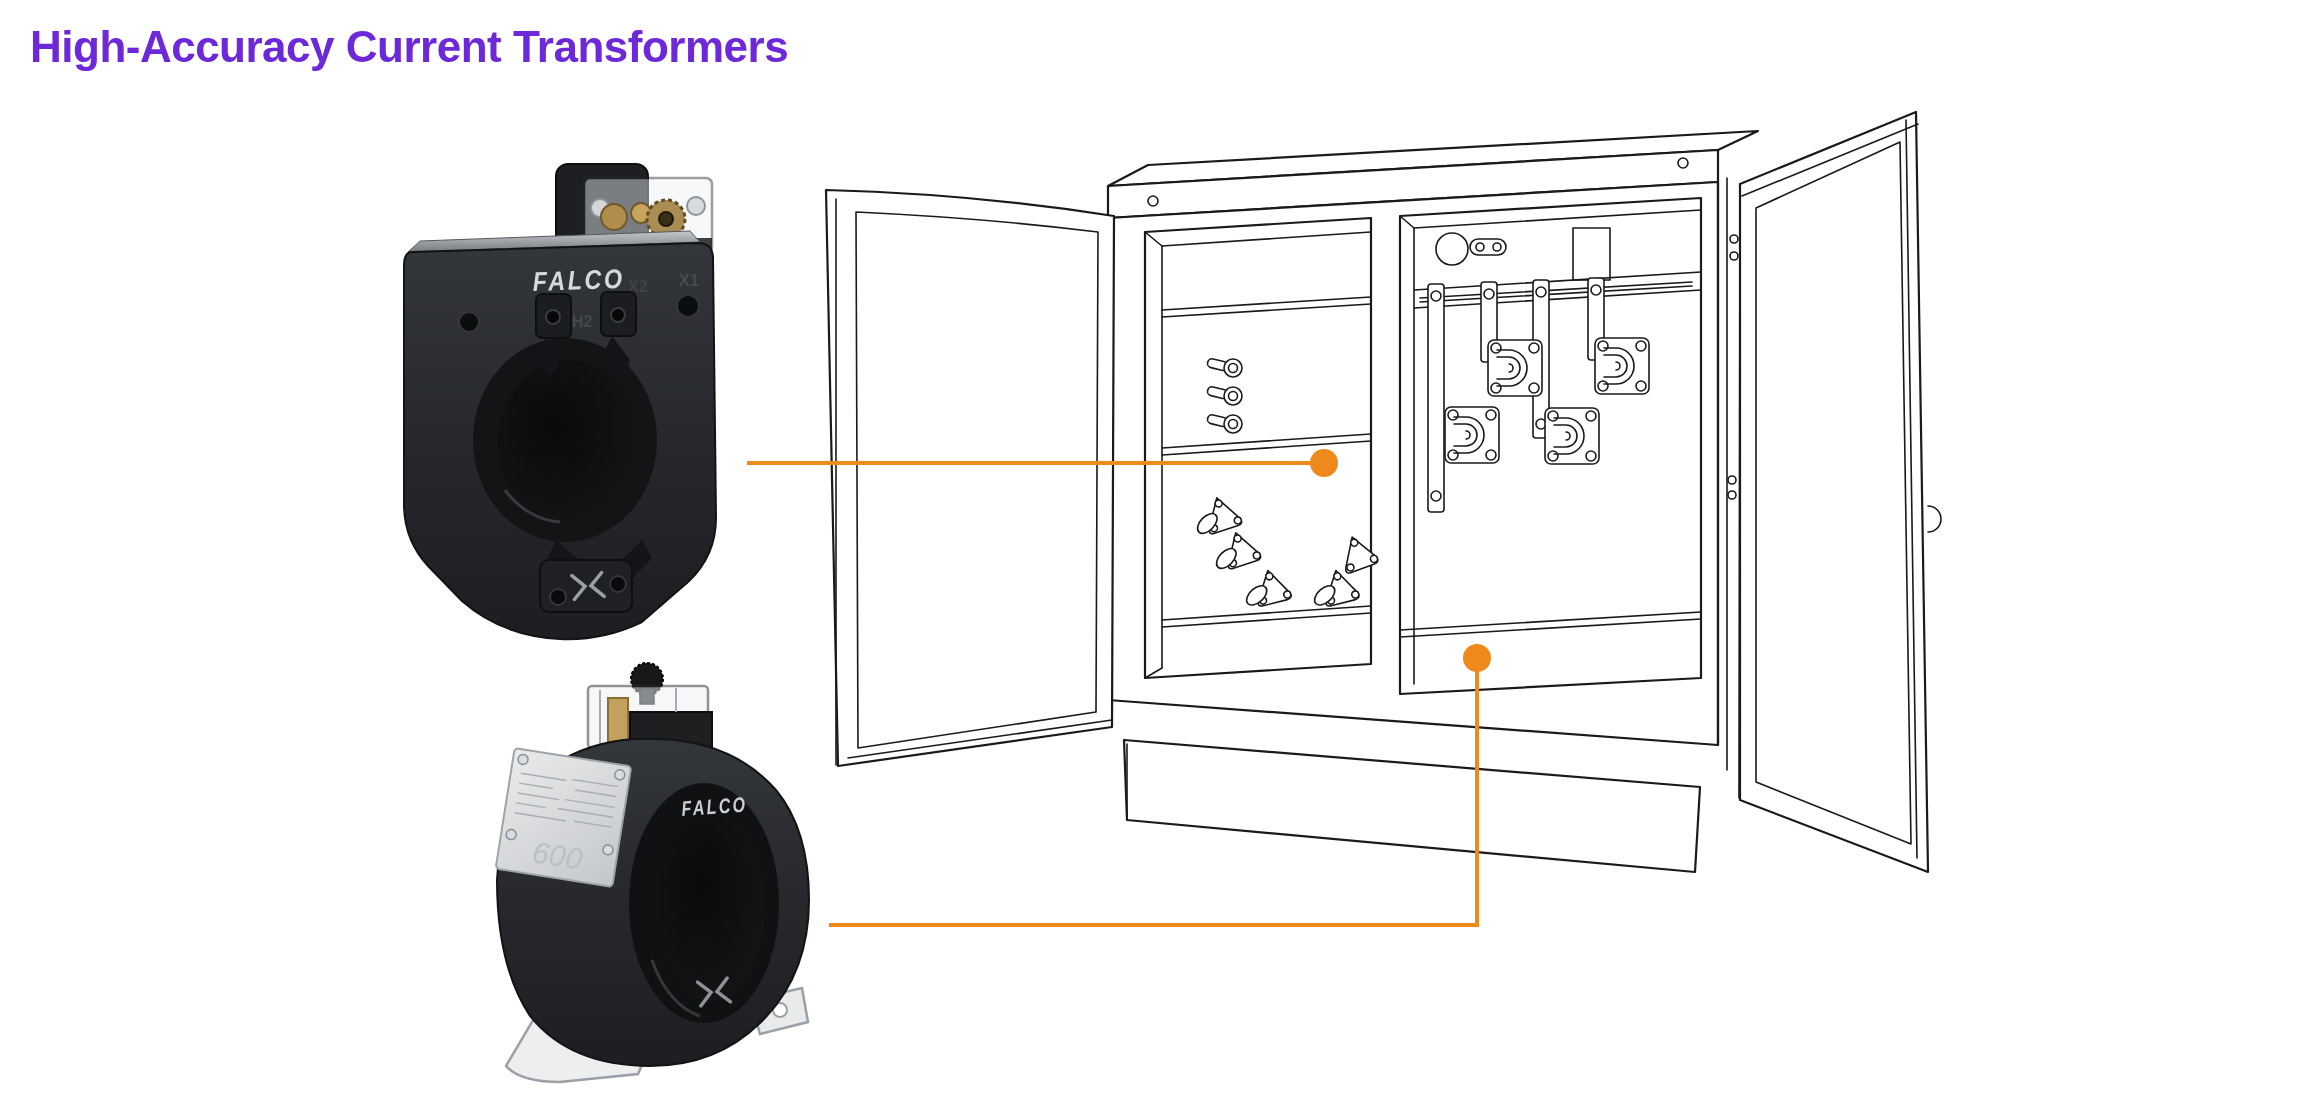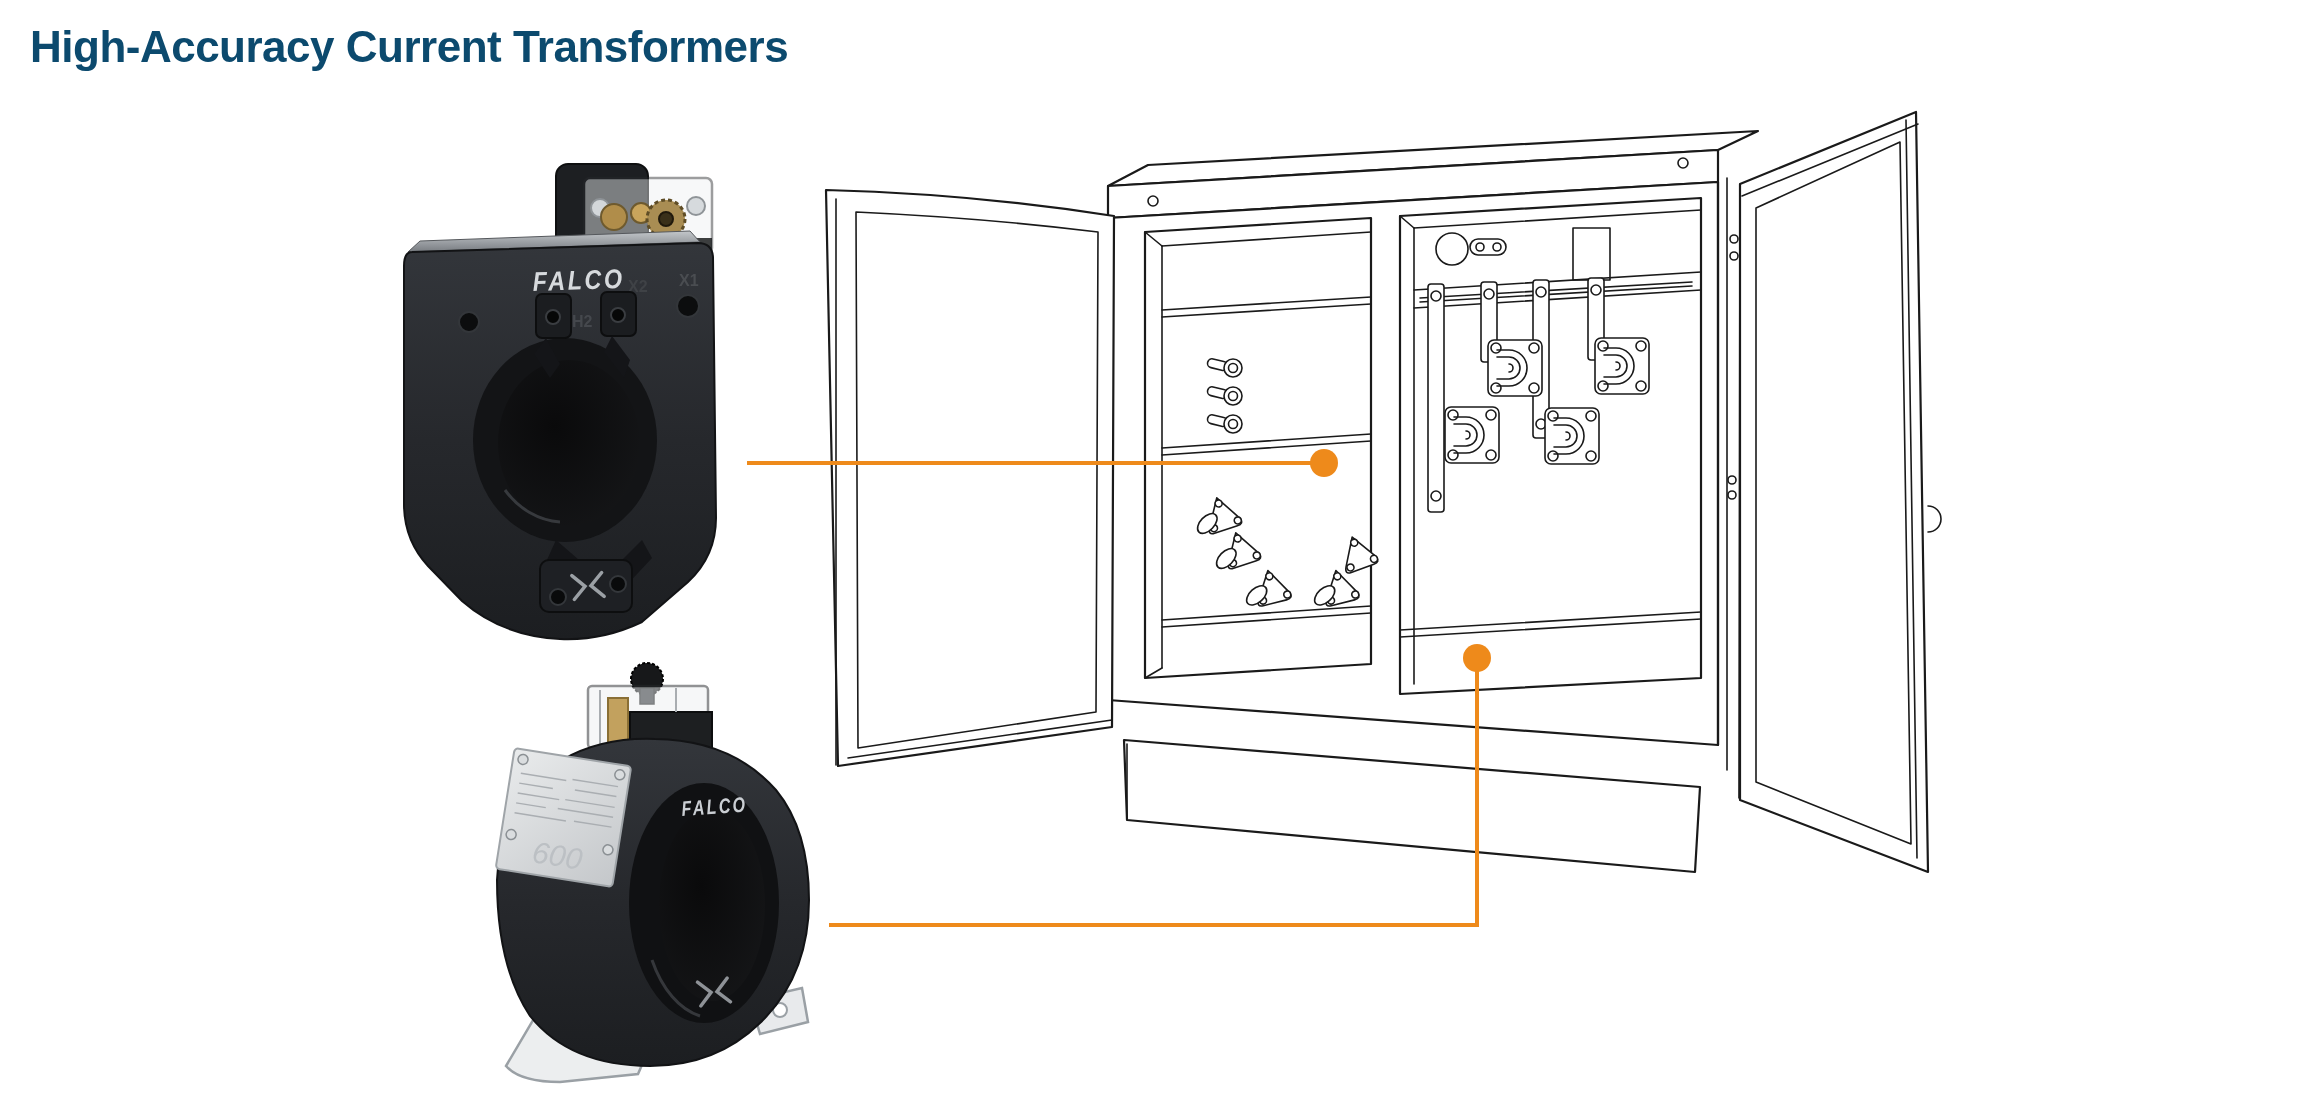--- a/index.html
+++ b/index.html
@@ -1,21 +1,21 @@
 <!DOCTYPE html>
 <html><head>
 <meta charset="utf-8">
 <style>
   html,body{margin:0;padding:0;background:#ffffff;}
   body{width:2304px;height:1098px;position:relative;overflow:hidden;
        font-family:"Liberation Sans",sans-serif;}
   .page-title{
     position:absolute;left:30px;top:22px;margin:0;
     font-size:44px;font-weight:bold;letter-spacing:-0.5px;
-    color:#0c4a6e;
+    color:#6d28d9;
   }
   svg text{font-family:"Liberation Sans",sans-serif;}
   .falco{font-style:italic;font-weight:bold;letter-spacing:3px;}
   .ct-mark{font-weight:bold;}
   .lineart{stroke:#1A1A1A;fill:#ffffff;stroke-linejoin:round;stroke-linecap:round;}
   .thin{stroke-width:1.6;}
   .med{stroke-width:2.2;}
   .nofill{fill:none;}
 </style>
 </head>

